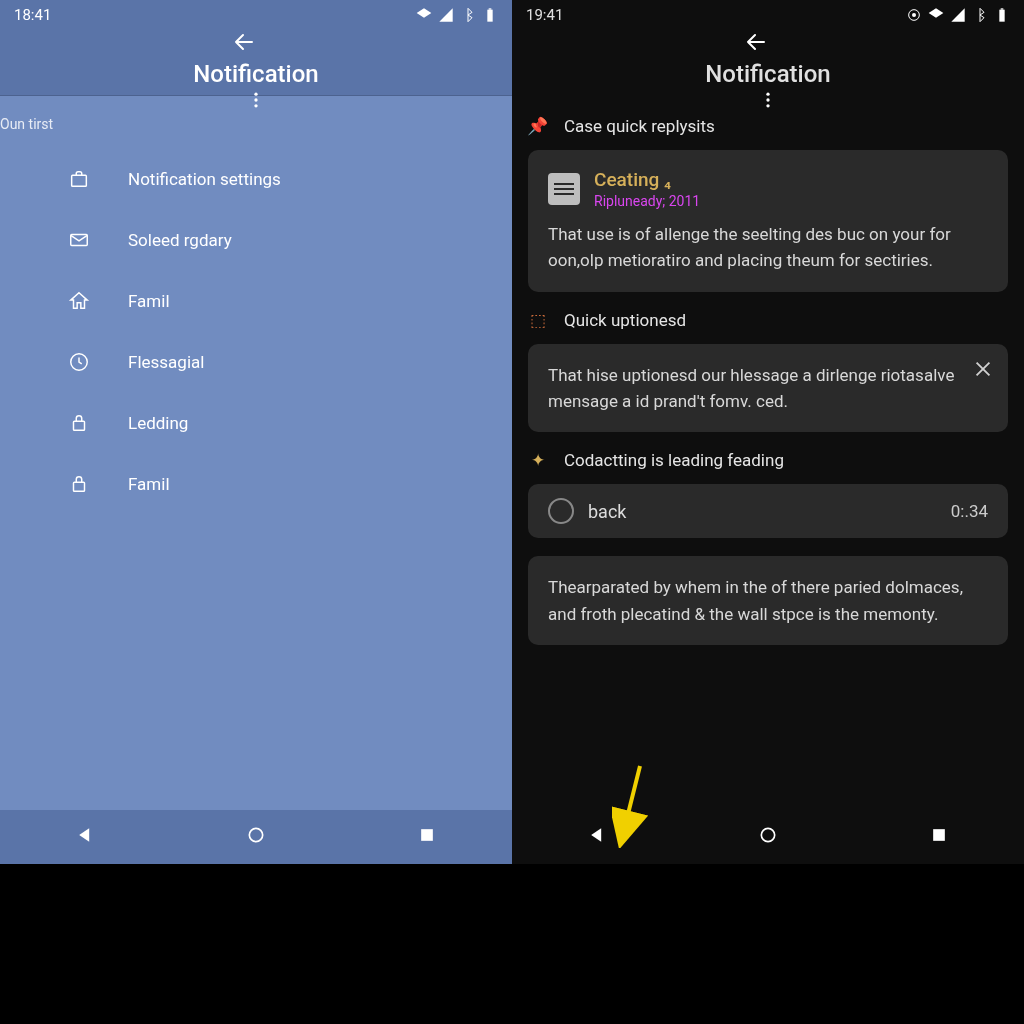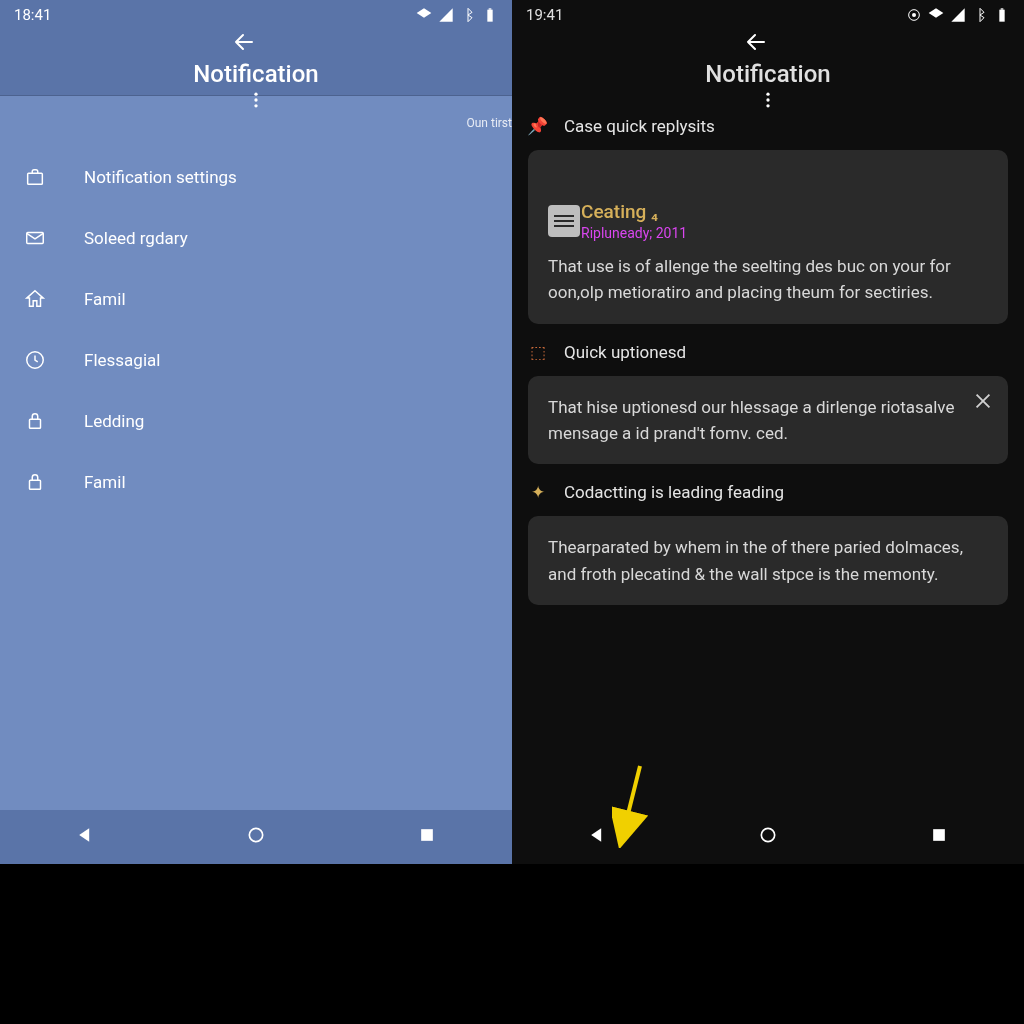--- a/index.html
+++ b/index.html
@@ -17,33 +17,33 @@
 
 
 .appbar { height: 66px; display: flex; align-items: center; padding: 0 14px; font-size: 24px; font-weight: 500; flex-direction: column; }
 .pane-left .appbar { background: #5a74a8; border-bottom: 1px solid rgba(0,0,0,0.15); }
 .pane-right .appbar { background: #0e0e0e; }
 .appbar .back { margin-right: 24px; cursor: pointer; }
 .appbar .title { flex: 1; }
 .appbar .more { cursor: pointer; }
 
 
-.subtitle { text-align: right; font-size: 12px; padding: 20px 0 16px; color: #e8ecf5; }
-.menu-list { display: flex; flex-direction: column; }
+.subtitle { text-align: left; font-size: 14px; padding: 20px 0 16px; color: #e8ecf5; }
+.menu-list { display: flex; flex-direction: column; padding-left: 44px; }
 .menu-item { display: flex; align-items: center; height: 61px; padding: 0 24px; cursor: pointer; }
 .menu-icon { width: 48px; display: flex; align-items: center; margin-right: 12px; }
 .menu-icon svg { width: 22px; height: 22px; fill: none; stroke: #fff; stroke-width: 1.6; }
 .menu-label { font-size: 17px; color: #fff; }
 
 
 .dark-content { flex: 1; overflow: hidden; padding: 12px 16px 0; }
 .section-head { display: flex; align-items: center; gap: 16px; font-size: 17px; color: #e5e5e5; margin: 8px 0 14px; }
 .section-head .small-icon { width: 20px; display: flex; justify-content: center; }
 .card { background: #2a2a2a; border-radius: 10px; padding: 18px 20px 18px 20px; margin-bottom: 18px; position: relative; }
-.card-head { display: flex; align-items: center; gap: 1px; margin-bottom: 12px; margin-top: 32px; }
+.card-head { display: flex; align-items: center; gap: 14px; margin-bottom: 12px; }
 .card-icon { width: 32px; height: 32px; background: #bdbdbd; border-radius: 4px; display: flex; flex-direction: column; justify-content: center; gap: 3px; padding: 6px; }
 .card-icon div { height: 2px; background: #2a2a2a; }
 .card-title { font-size: 19px; font-weight: 500; color: #d6b05a; }
 .card-sub { font-size: 14px; color: #d946ef; margin-top: 2px; }
 .card-body { font-size: 17px; line-height: 1.55; color: #d8d8d8; }
 .card .close { position: absolute; top: 14px; right: 14px; cursor: pointer; }
 .card .close svg { width: 22px; height: 22px; stroke: #d0d0d0; stroke-width: 2; fill: none; }
 .card.audio { display: flex; align-items: center; gap: 14px; padding: 14px 20px; }
 .audio-ring { width: 26px; height: 26px; border: 2px solid #888; border-radius: 50%; }
 .audio-label { flex: 1; font-size: 18px; color: #ddd; }
@@ -235,20 +235,25 @@
             <path d="M5 5l14 14M19 5L5 19"></path>
           </svg>
       </span>
       <div class="card-body" style="padding-right:30px">That hise uptionesd our hlessage a dirlenge riotasalve mensage a id prand't fomv. ced.</div>
     </div>
 
     <div class="section-head">
       <span class="small-icon" style="color:#d6b05a">✦</span>
       <span>Codactting is leading feading</span>
     </div>
+    <div class="card audio">
+      <div class="audio-ring"></div>
+      <span class="audio-label">back</span>
+      <span class="audio-time">0:.34</span>
+    </div>
 
     <div class="card">
       <div class="card-body">Thearparated by whem in the of there paried dolmaces, and froth plecatind &amp; the wall stpce is the memonty.</div>
     </div>
   </div>
   <div class="navbar">
     <span class="navbtn"><svg viewBox="0 0 24 24">
           <path d="M17 4v16L5 12z"></path>
         </svg></span>
     <span class="navbtn"><svg viewBox="0 0 24 24">

